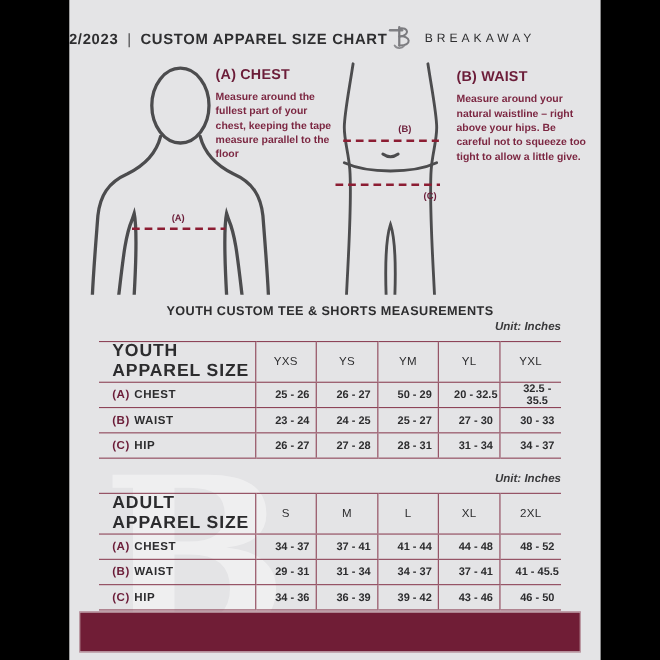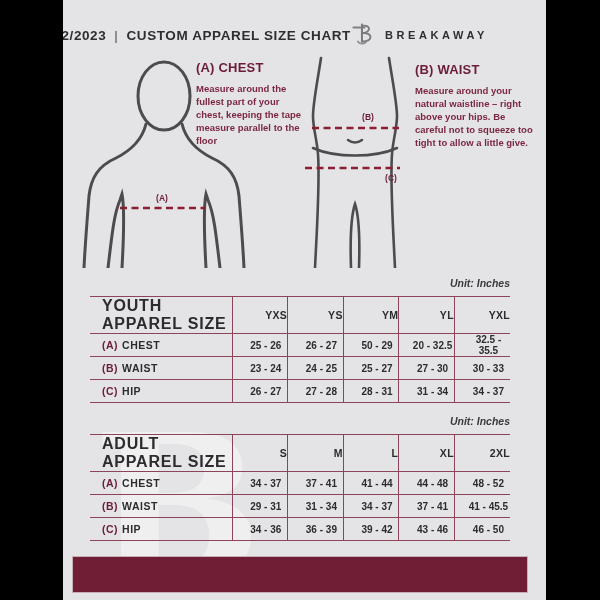--- a/index.html
+++ b/index.html
@@ -14,40 +14,40 @@
   
   .hdr{
     position:absolute;left:0;top:20px;width:400px;height:30px;
     display:flex;align-items:center;justify-content:center;
     padding:0 26px 0 25px;box-sizing:border-box;
   }
   .hdr-left{display:flex;align-items:baseline;gap:8px;color:#2e2e30;
     font-weight:bold;font-size:13.5px;letter-spacing:.6px;white-space:nowrap;}
   .hdr-sep{font-weight:400;color:#4a4a4c;}
   .brand{display:flex;align-items:center;gap:7px;}
-  .brand-name{font-weight:bold;font-size:11px;letter-spacing:3.6px;color:#2e2e30;}
+  .brand-name{font-weight:normal;font-size:11px;letter-spacing:3.6px;color:#2e2e30;}
   
   .fig-svg{position:absolute;}
   .guide{position:absolute;color:#7c2742;}
   .guide h3{margin:0 0 7px 0;font-size:13px;font-weight:800;color:#6b1c38;letter-spacing:.2px;}
   .guide p{margin:0;font-size:9.5px;line-height:1.38;font-weight:600;color:#7c2742;}
   .g-chest{left:133px;top:60px;width:106px;}
   .g-waist{left:352px;top:62px;width:122px;}
   .g-hips{left:352px;top:162px;width:124px;}
   
   .tables-wrap{position:absolute;left:27px;top:276px;width:420px;z-index:2;}
   .tbl-title{margin:0;text-align:center;font-size:11.5px;font-weight:800;
     color:#2c2c2e;letter-spacing:.4px;line-height:14px;}
   .tbl-unit{text-align:right;font-size:10.5px;font-style:italic;font-weight:600;
     color:#3a3a3c;line-height:13px;margin-top:1px;}
   table{width:420px;border-collapse:collapse;margin-top:6px;table-layout:fixed;}
   .adult-block{margin-top:12px;}
   th,td{border-top:1.2px solid #8d4458;border-bottom:1.2px solid #8d4458;padding:0;}
   td:not(:first-child),th:not(:first-child){border-left:1.2px solid #8d4458;}
-  thead th{height:25px;font-size:10.5px;font-weight:700;color:#2c2c2e;text-align:right;letter-spacing:.3px;}
+  thead th{height:25px;font-size:10.5px;font-weight:400;color:#2c2c2e;text-align:center;letter-spacing:.3px;}
   thead th:first-child{text-align:left;padding-left:12px;font-weight:600;letter-spacing:.8px;font-size:16px;}
   tbody td{height:22px;font-size:10px;font-weight:600;color:#2c2c2e;text-align:center;padding-left:12px;}
   tbody td:first-child{text-align:left;padding-left:12px;font-size:10.5px;letter-spacing:.5px;}
   .rk{color:#6b1c38;font-weight:800;margin-right:4px;}
   
   .watermark{
     position:absolute;left:30px;top:408px;z-index:1;
     font-family:"DejaVu Serif",serif;font-weight:bold;
     font-size:200px;line-height:1;color:#ffffff;opacity:.42;
     pointer-events:none;
@@ -115,20 +115,21 @@
   </div>
   <div class="guide g-waist">
     <h3>(B) WAIST</h3>
     <p>Measure around your natural waistline – right above your hips. Be careful not to squeeze too tight to allow a little give.</p>
   </div>
 
   <div class="watermark">B</div>
 
   <div class="tables-wrap">
 
+    <h2 class="tbl-title">YOUTH CUSTOM TEE &amp; SHORTS MEASUREMENTS</h2>
     <div class="tbl-unit">Unit: Inches</div>
     <table>
       <colgroup>
           <col style="width:142px">
           <col>
           <col>
           <col>
           <col>
           <col>
         </colgroup>

